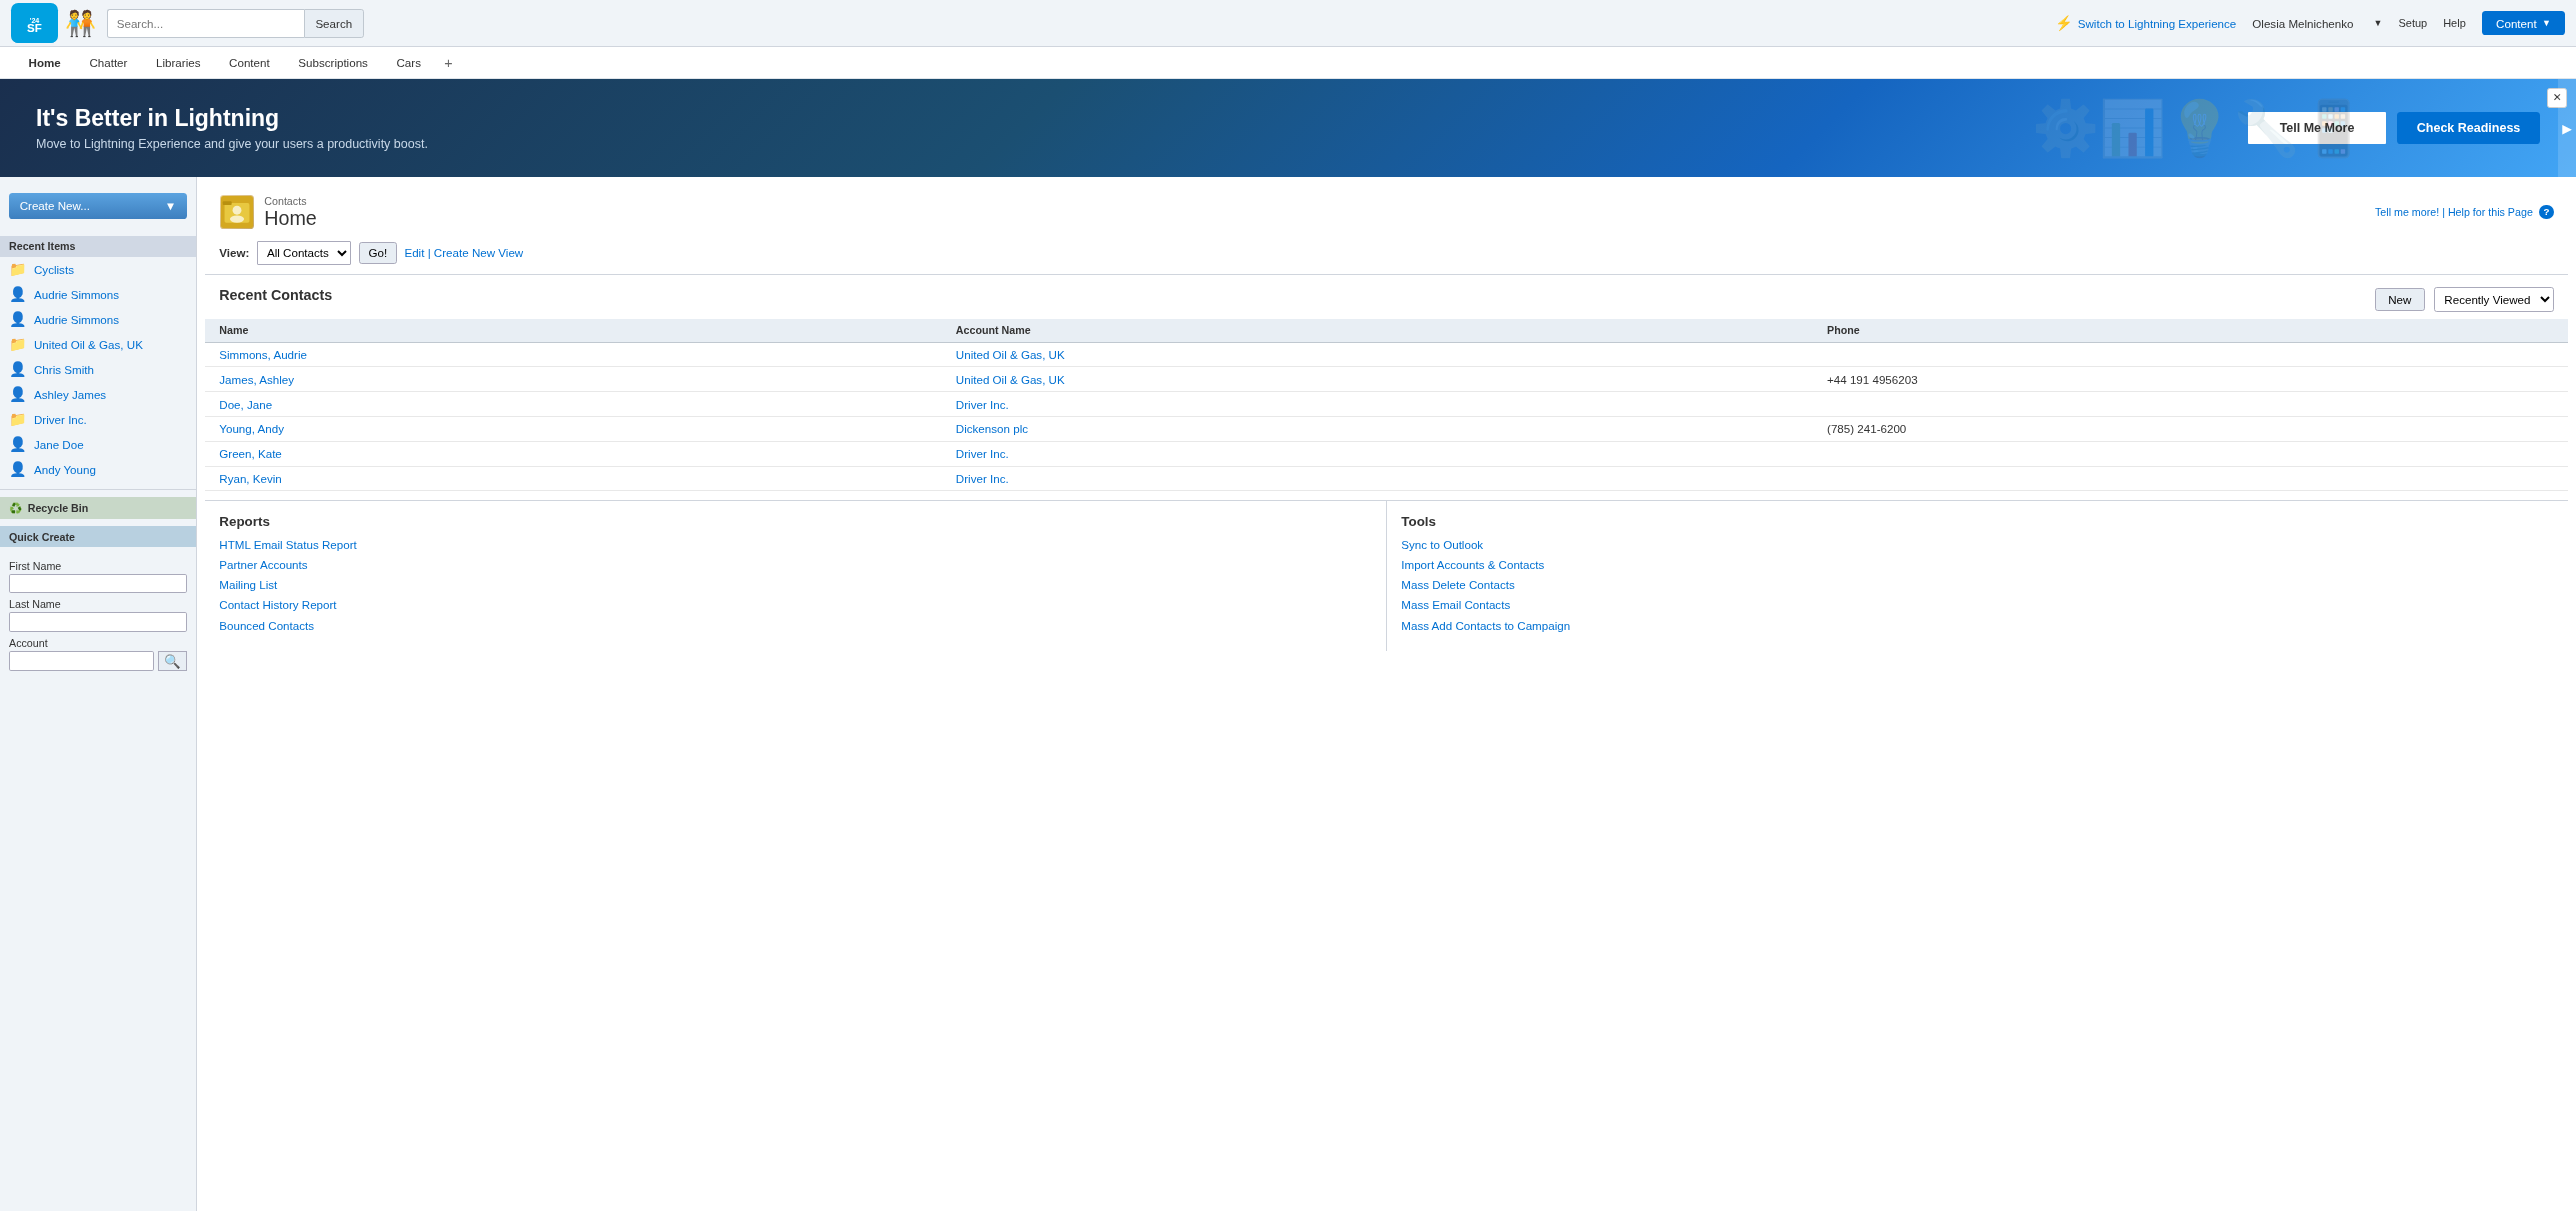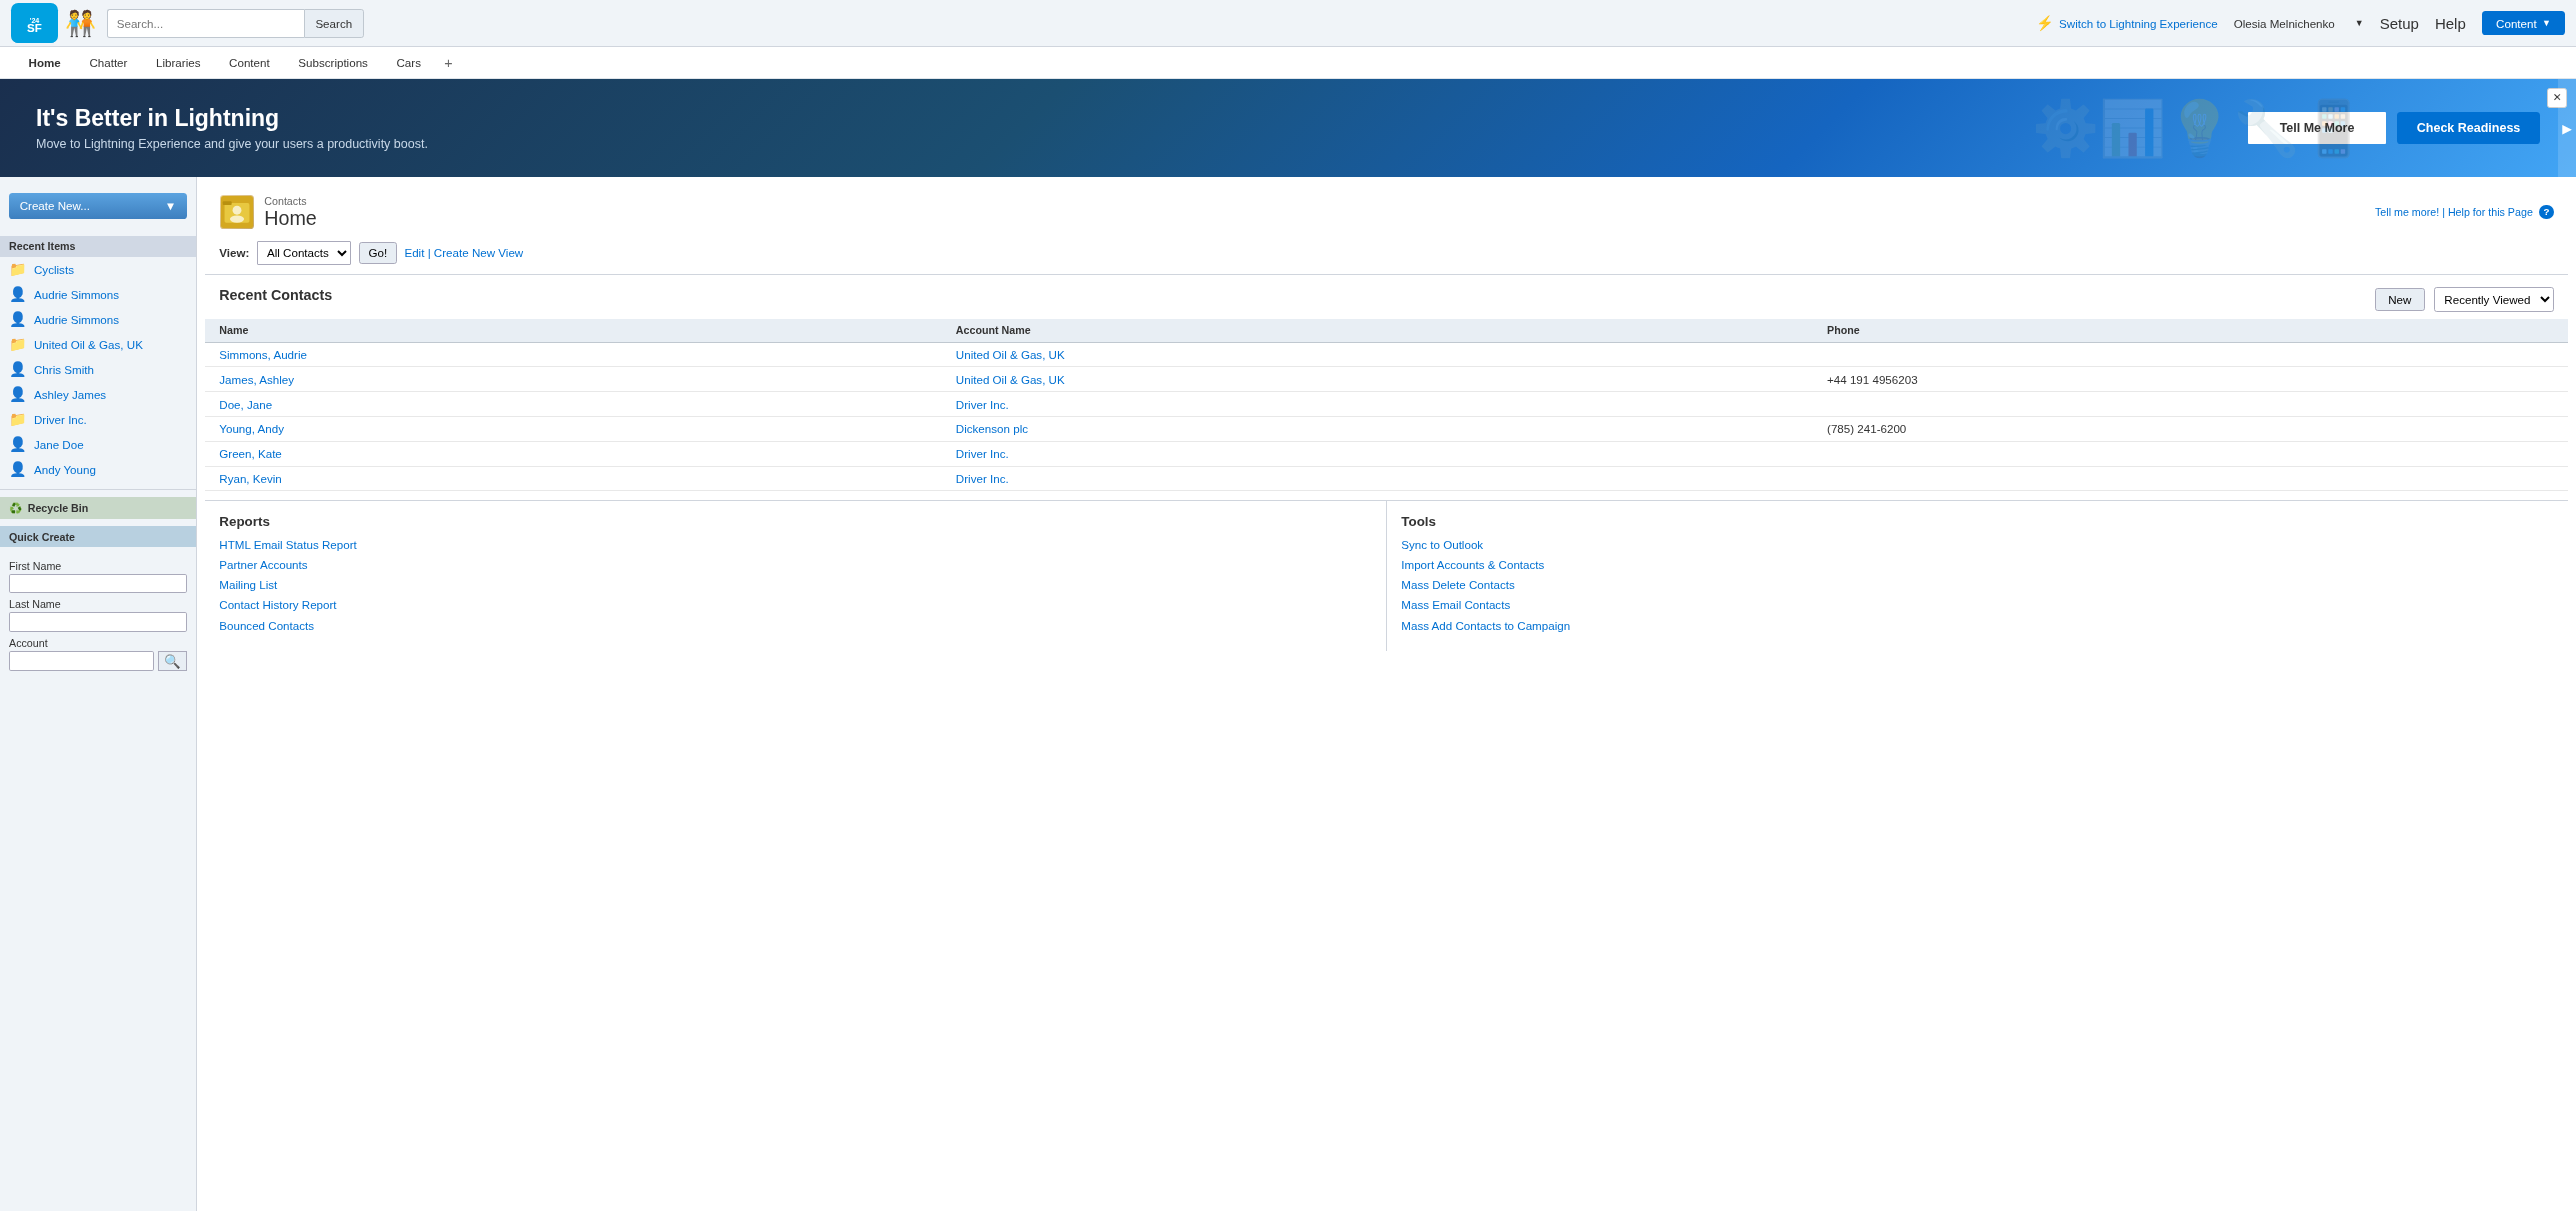--- a/index.html
+++ b/index.html
@@ -51,21 +51,21 @@
       align-items: center;
       gap: 16px;
     }
     .lightning-switch {
       display: flex; align-items: center; gap: 4.5px;
       color: #0070d2; font-size: 11.6px; cursor: pointer; white-space: nowrap;
     }
     .lightning-icon { color: #f6c400; font-size: 14.3px; }
     .user-menu { display: flex; align-items: center; gap: 20px; cursor: pointer; color: #333; }
     .user-caret { font-size: 9px; }
-    .top-nav-link { color: #333; cursor: pointer; font-size: 15px; }
+    .top-nav-link { color: #333; cursor: pointer; font-size: 11px; }
     .content-btn {
       background: #0070d2;
       color: white;
       border: none;
       padding: 5.4px 14.3px;
       border-radius: 3.6px;
       cursor: pointer;
       font-size: 11.6px;
       display: flex; align-items: center; gap: 5.4px;
     }

